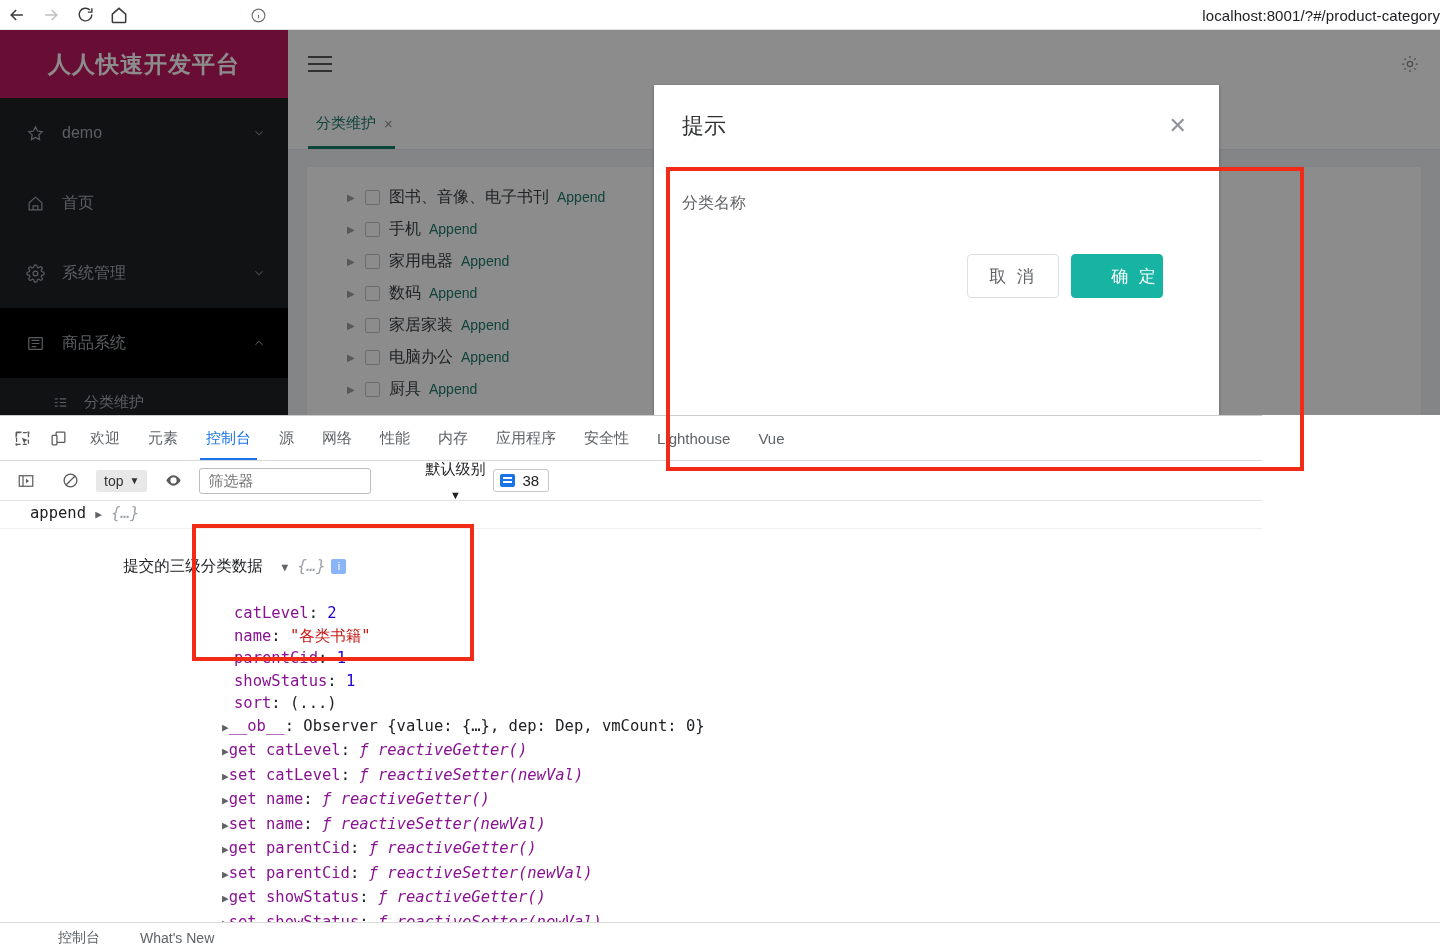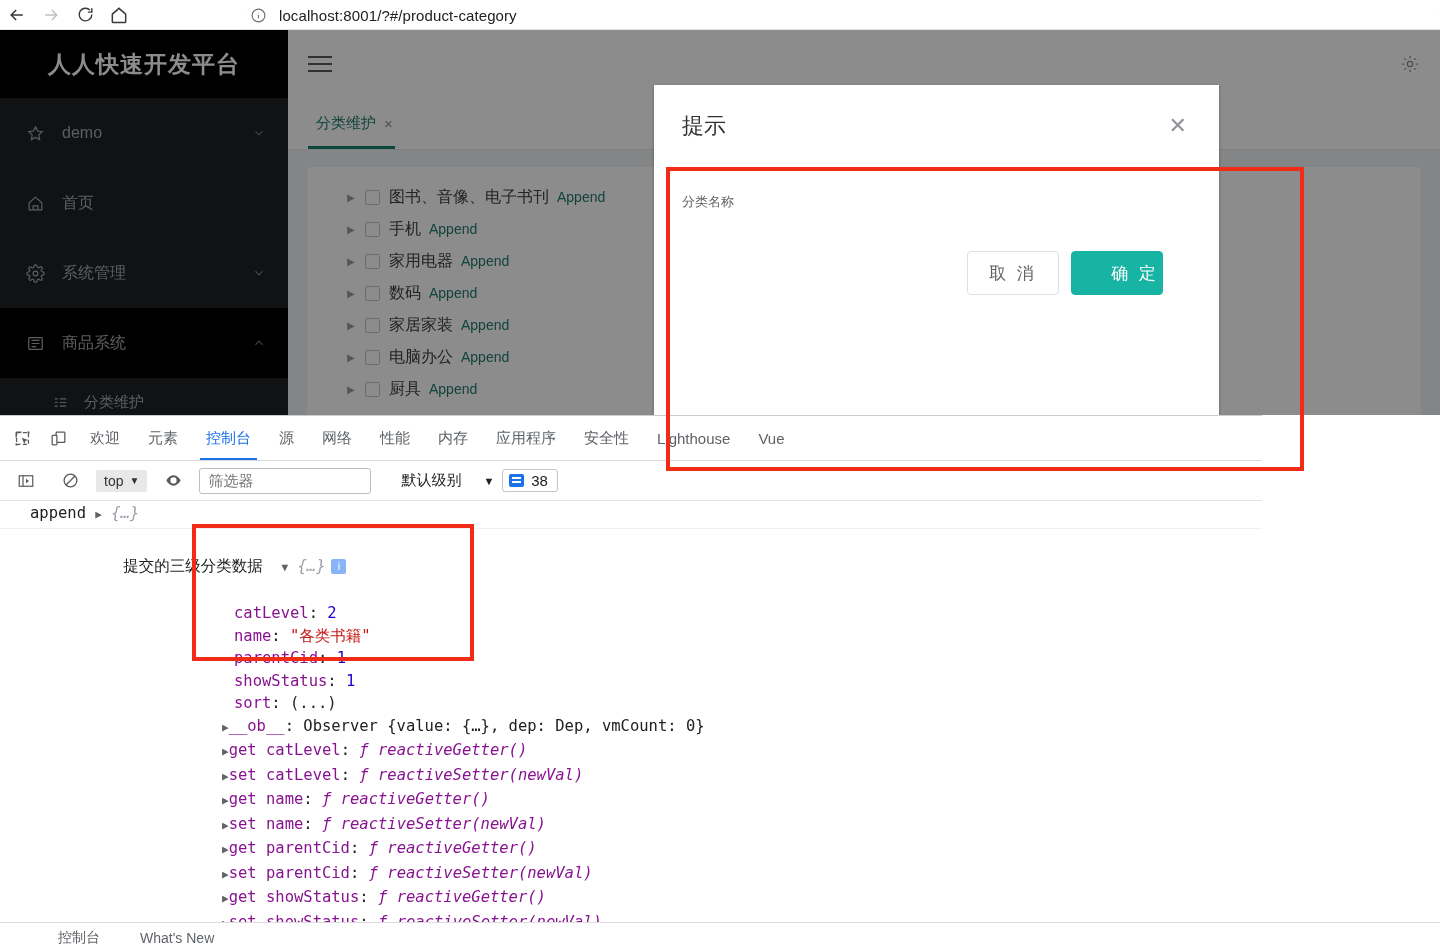--- a/index.html
+++ b/index.html
@@ -21,39 +21,40 @@
     width: 34px; height: 28px; display: flex; align-items: center;
     justify-content: center; color: #3a3a3a;
   }
   .nav-btn.disabled { color: #c0c0c0; }
   .nav-btn svg { display: block; }
   .omnibox {
     position: absolute; left: 240px; top: 0px; height: 30px;
     width: 1200px; background: #fff; border-radius: 14px 14px 0 0;
     display: flex; align-items: center; padding-left: 10px;
     box-shadow: 0 -1px 0 #e0e0e0 inset;
+    justify-content: space-between;
   }
   .omnibox .info-icon { color: #707070; margin-right: 12px; display:flex; }
   .omnibox .url { font-size: 15px; color: #202124; letter-spacing: .1px; }
 
   
   .app {
     position: absolute; left: 0; top: 30px; width: 1440px; height: 385px;
     overflow: hidden; background: #f0f2f5;
   }
   .app-dim {
     position: absolute; left: 0; top: 30px; width: 1440px; height: 385px;
     background: rgba(0,0,0,0.45); z-index: 30; pointer-events: none;
   }
   .sidebar {
     position: absolute; left: 0; top: 0; width: 288px; height: 385px;
     background: #1f2126;
   }
   .logo {
-    height: 68px; background: #000000; color: #fff;
+    height: 68px; background: #be185d; color: #fff;
     display: flex; align-items: center; justify-content: center;
     font-size: 23px; font-weight: 700; letter-spacing: 1px;
   }
   .menu-item {
     height: 70px; display: flex; align-items: center; padding: 0 22px 0 26px;
     color: #a7abb1; font-size: 16px; position: relative;
   }
   .menu-item.active-parent { background: #000000; }
   .menu-item .mi-icon { width: 24px; margin-right: 12px; display: flex; align-items: center; color: #a7abb1; }
   .menu-item .mi-label { flex: 1; }
@@ -113,21 +114,21 @@
     background: #fff; z-index: 40; box-shadow: 0 1px 3px rgba(0,0,0,.3);
     overflow: hidden;
   }
   .modal-header {
     height: 82px; display: flex; align-items: center; justify-content: space-between;
     padding: 0 32px 0 28px;
   }
   .modal-title { font-size: 22px; color: #303133; }
   .modal-close { font-size: 22px; color: #909399; line-height: 1; }
   .modal-body { padding: 26px 28px 0 28px; }
-  .field-label { font-size: 13px; color: #606266; margin-bottom: 10px; }
+  .field-label { font-size: 16px; color: #606266; margin-bottom: 10px; }
   .field-input {
     width: 100%; height: 42px; border: 1px solid #dcdfe6; border-radius: 4px;
     padding: 0 16px; font-size: 16px; color: #606266; outline: none;
     font-family: "Liberation Sans", sans-serif; background: #fff;
   }
   .modal-footer {
     display: flex; justify-content: flex-end; gap: 12px;
     padding: 30px 28px 0 28px;
   }
   .btn {
@@ -168,22 +169,23 @@
     background: #e8e8e8; border-radius: 2px; padding: 3px 8px;
     font-size: 14px; color: #333; display: flex; align-items: center; gap: 6px;
     font-family: "Liberation Sans", sans-serif;
   }
   .filter-input {
     width: 172px; height: 26px; border: 1px solid #bdbdbd; border-radius: 3px;
     padding: 0 8px; font-size: 15px; color: #5f6368; outline: none;
     font-family: "Liberation Sans", sans-serif;
   }
   .level-select {
-    font-size: 15px; color: #202124; display: flex; align-items: center; gap: 22px;
-    margin-left: 22px;
+    font-size: 15px; color: #202124; display: flex; align-items: center; gap: 10px;
+    margin-left: 46px;
+    flex-direction: column;
   }
   .msg-badge {
     display: flex; align-items: center; gap: 7px; border: 1px solid #c6c6c6;
     border-radius: 3px; padding: 2px 9px 2px 6px; font-size: 15px; color: #202124;
   }
   .msg-badge .sq { width: 15px; height: 13px; background: #1a73e8; border-radius: 2px; position: relative; }
   .msg-badge .sq::after {
     content:""; position:absolute; left:3px; top:3px; width:9px; height:2px;
     background:#fff; box-shadow: 0 4px 0 #fff;
   }

